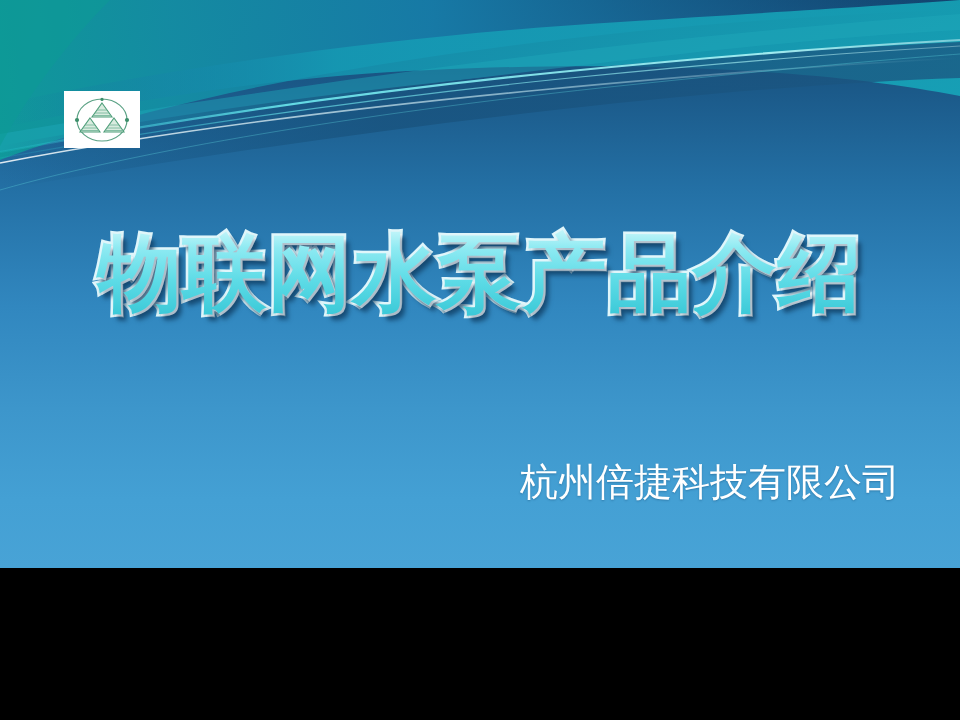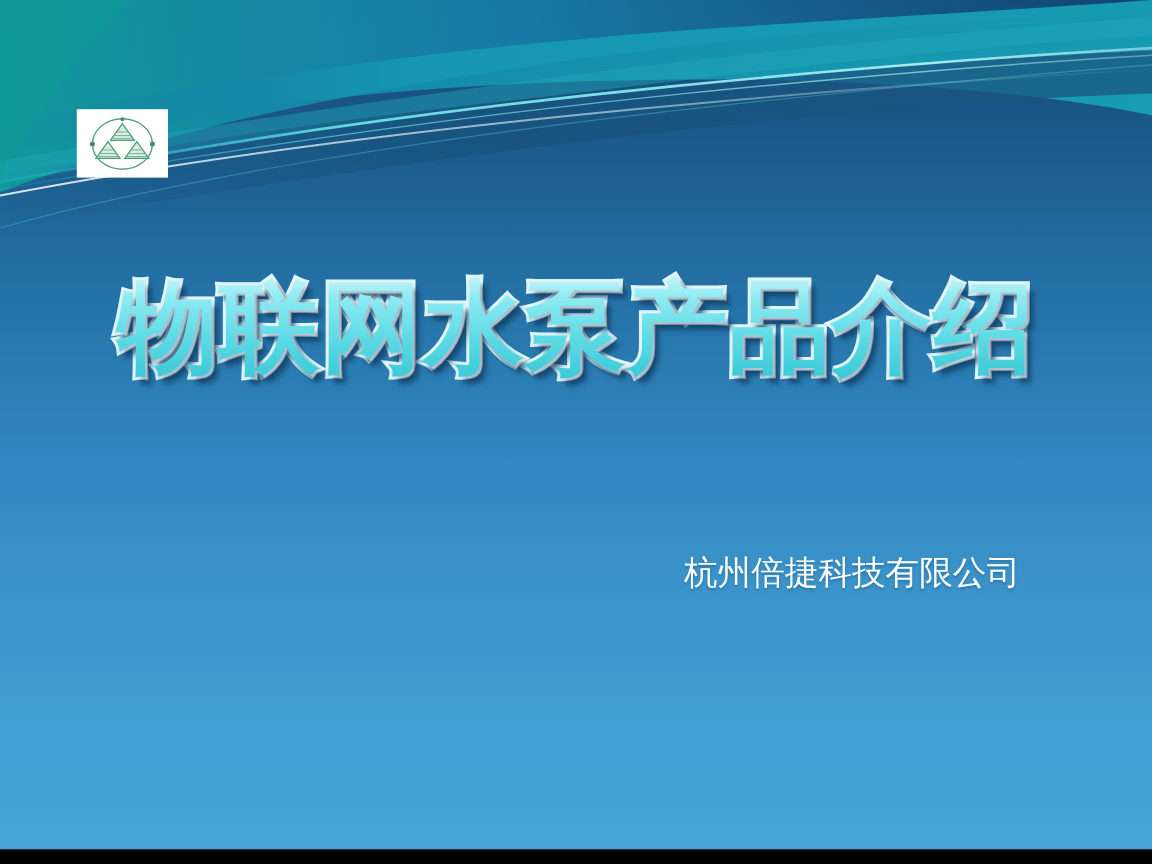--- a/index.html
+++ b/index.html
@@ -4,21 +4,21 @@
 <title>物联网水泵产品介绍</title>
 <style>
   html, body {
     margin: 0;
     padding: 0;
     background: #000;
   }
   #slide {
     position: relative;
     width: 960px;
-    height: 708px;
+    height: 568px;
     overflow: hidden;
     font-family: "Liberation Sans", "DejaVu Sans", sans-serif;
     
     background: linear-gradient(180deg,
         #12436e 0%,
         #1a5786 14%,
         #2471a6 34%,
         #3187bf 54%,
         #3d96cb 72%,
         #44a0d4 88%,
@@ -89,22 +89,22 @@
     opacity: 0.95;
   }
 
   
   #subtitle {
     position: absolute;
     left: 520px;
     top: 460px;
     width: 380px;
     text-align: center;
-    font-family: Liberation Sans, sans-serif;
-    font-size: 28px;
+    font-family: Liberation Mono, monospace;
+    font-size: 38px;
     line-height: 1.3;
     color: #ffffff;
     white-space: nowrap;
     text-shadow: 0 1px 2px rgba(12,60,100,0.35);
   }
 </style>
 </head>
 <body>
 
 <div id="slide">

